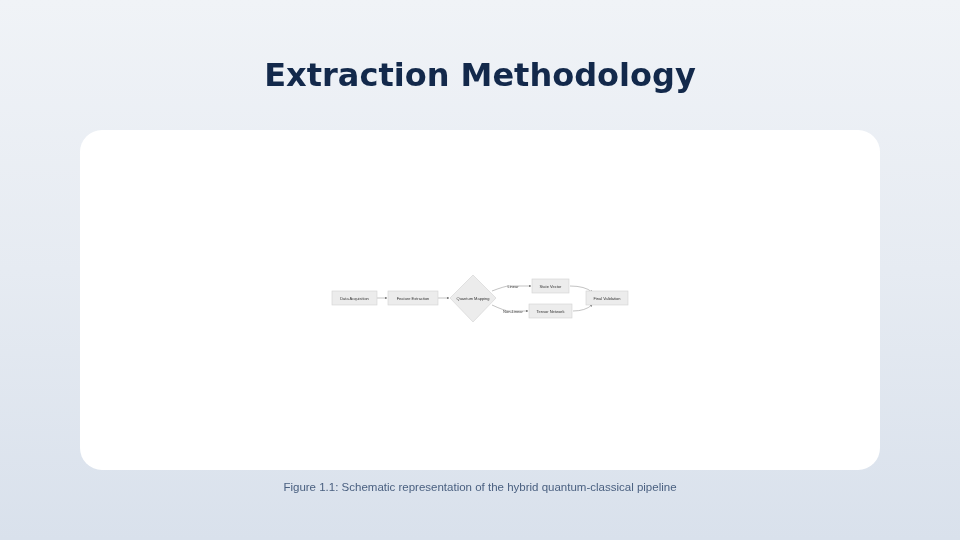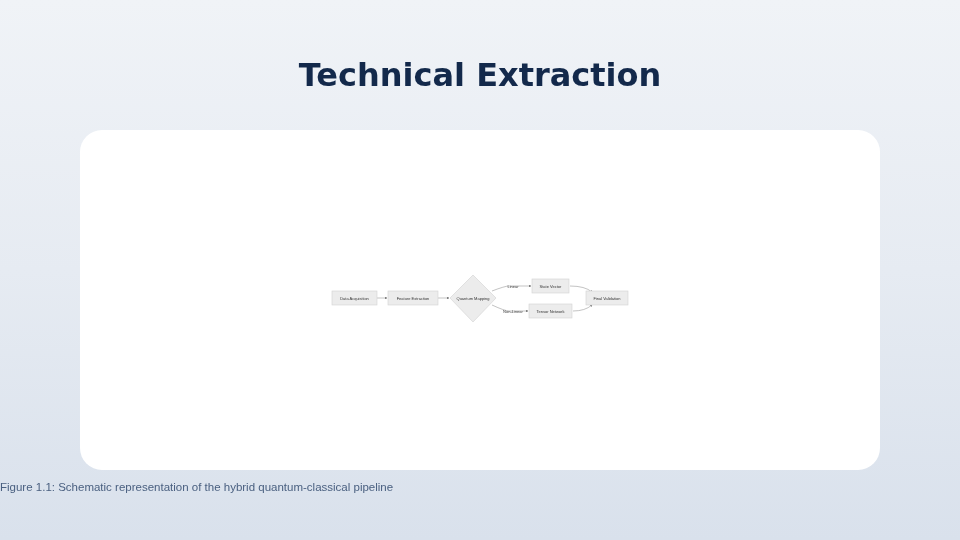--- a/index.html
+++ b/index.html
@@ -14,28 +14,28 @@
     text-align:center; font-family:"DejaVu Sans", sans-serif;
     font-weight:bold; font-size:32px; color:#13294b; letter-spacing:0px;
   }
   .card {
     position:absolute; left:80px; top:130px; width:800px; height:340px;
     background:#ffffff; border-radius:22px;
   }
   .diagram { position:absolute; left:0; top:0; }
   .caption {
     position:absolute; left:0; right:0; top:481px;
-    text-align:left; font-size:11.5px; color:#4a6080;
+    text-align:center; font-size:11.5px; color:#4a6080;
   }
   svg text { font-family:"Liberation Sans", sans-serif; }
 </style>
 </head>
 <body>
 
-<div class="title">Technical Extraction</div>
+<div class="title">Extraction Methodology</div>
 
 <div class="card"></div>
 
 <svg class="diagram" width="960" height="540" viewBox="0 0 960 540">
   <defs>
     <marker id="arr" viewBox="0 0 6 6" refX="5" refY="3" markerWidth="4" markerHeight="4" orient="auto">
       <path d="M0,0 L6,3 L0,6 z" fill="#777"></path>
     </marker>
   </defs>
   <g stroke="#9a9a9a" stroke-width="0.6" fill="none">

